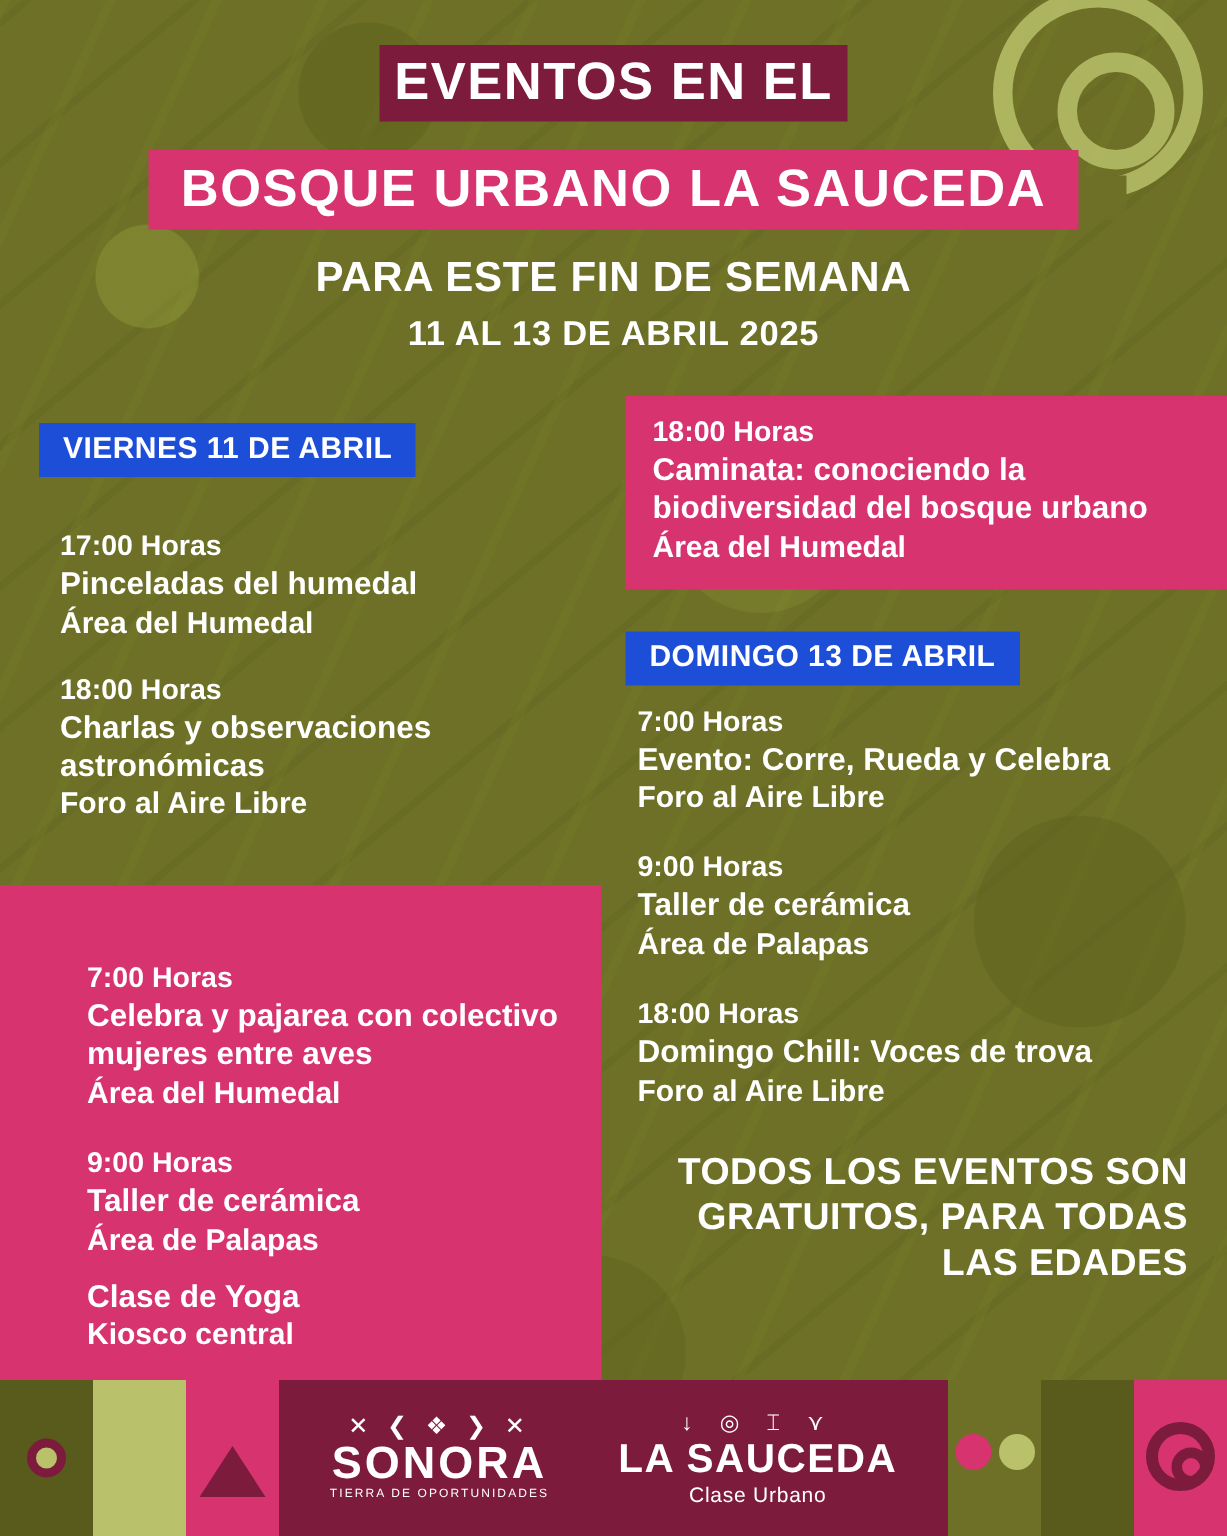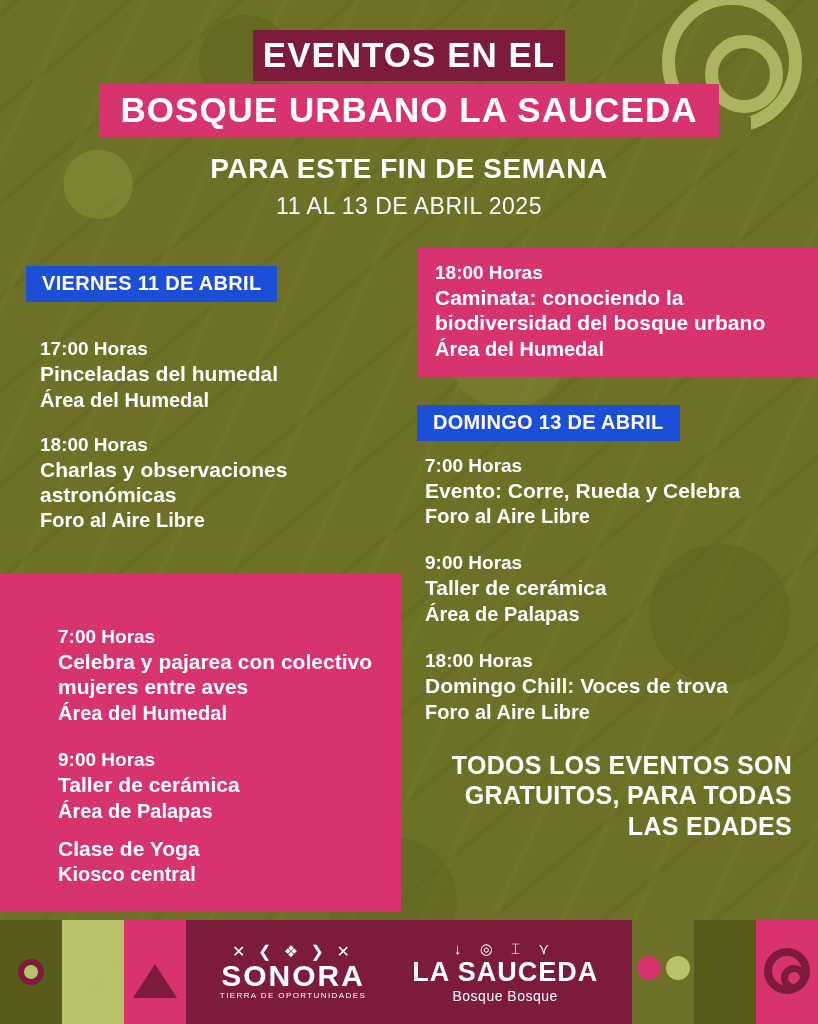--- a/index.html
+++ b/index.html
@@ -62,33 +62,33 @@
     color: #ffffff;
     font-weight: bold;
     letter-spacing: 1px;
     padding: 7px 10px 9px;
     font-size: 35px;
     line-height: 1;
   }
   .title-band.pink {
     background: #d7336e;
     font-size: 35px;
-    margin-top: 3px;
+    margin-top: 19px;
     padding: 8px 22px 10px;
   }
   .subtitle {
     color: #ffffff;
     font-weight: bold;
     font-size: 28px;
     margin-top: 16px;
     letter-spacing: .5px;
   }
   .dates {
     color: #ffffff;
-    font-weight: normal;
+    font-weight: bold;
     font-size: 23px;
     margin-top: 8px;
     letter-spacing: .5px;
   }
 
   
   .columns {
     position: relative;
     display: flex;
     padding: 28px 26px 0 26px;
@@ -324,21 +324,21 @@
 
     <div class="f-logos">
       <div class="sonora">
         <div class="glyphs">✕ ❮ ❖ ❯ ✕</div>
         <div class="word">SONORA</div>
         <div class="tag">TIERRA DE OPORTUNIDADES</div>
       </div>
       <div class="sauceda">
         <div class="glyphs">↓ ◎ ⌶ ⋎</div>
         <div class="word">LA SAUCEDA</div>
-        <div class="sub">Bosque Bosque</div>
+        <div class="sub">Clase Urbano</div>
       </div>
     </div>
 
     <div class="f-cell f-swatch c-olive">
       <div class="circles3">
         <i style="background:#d7336e"></i>
           <i style="background:#b9c16a"></i>
       </div>
     </div>
     <div class="f-cell f-swatch c-dark"></div>

